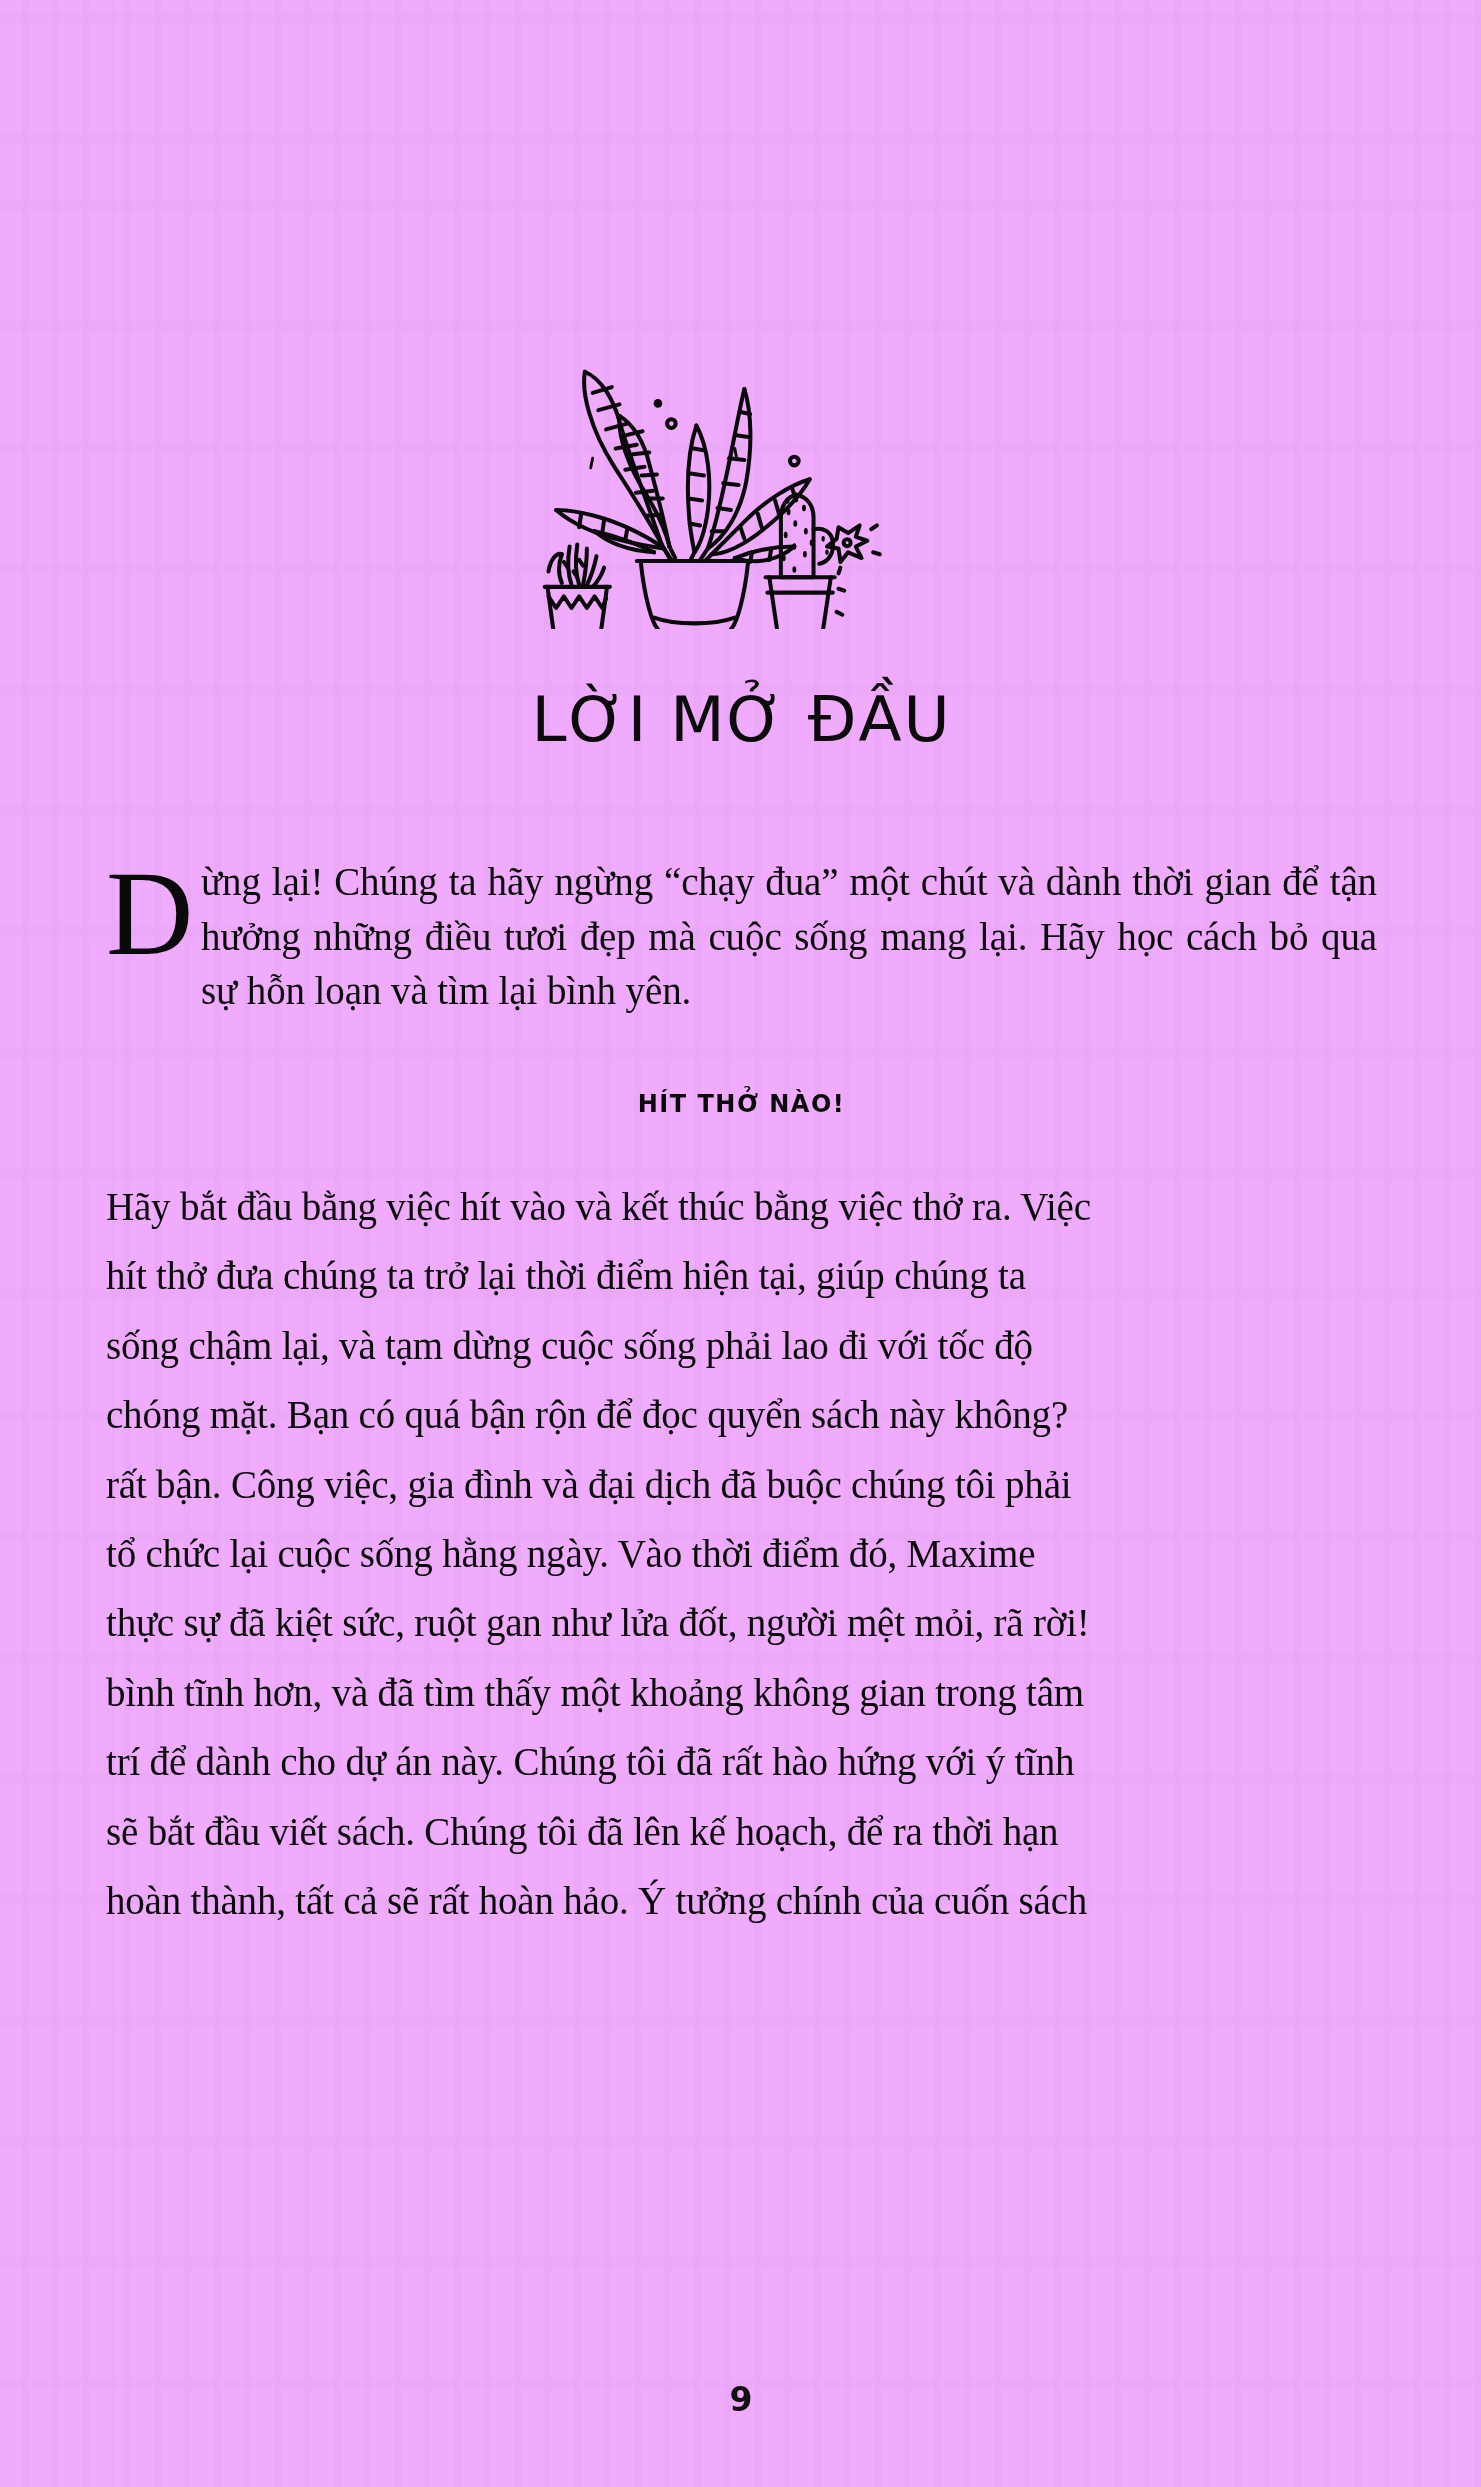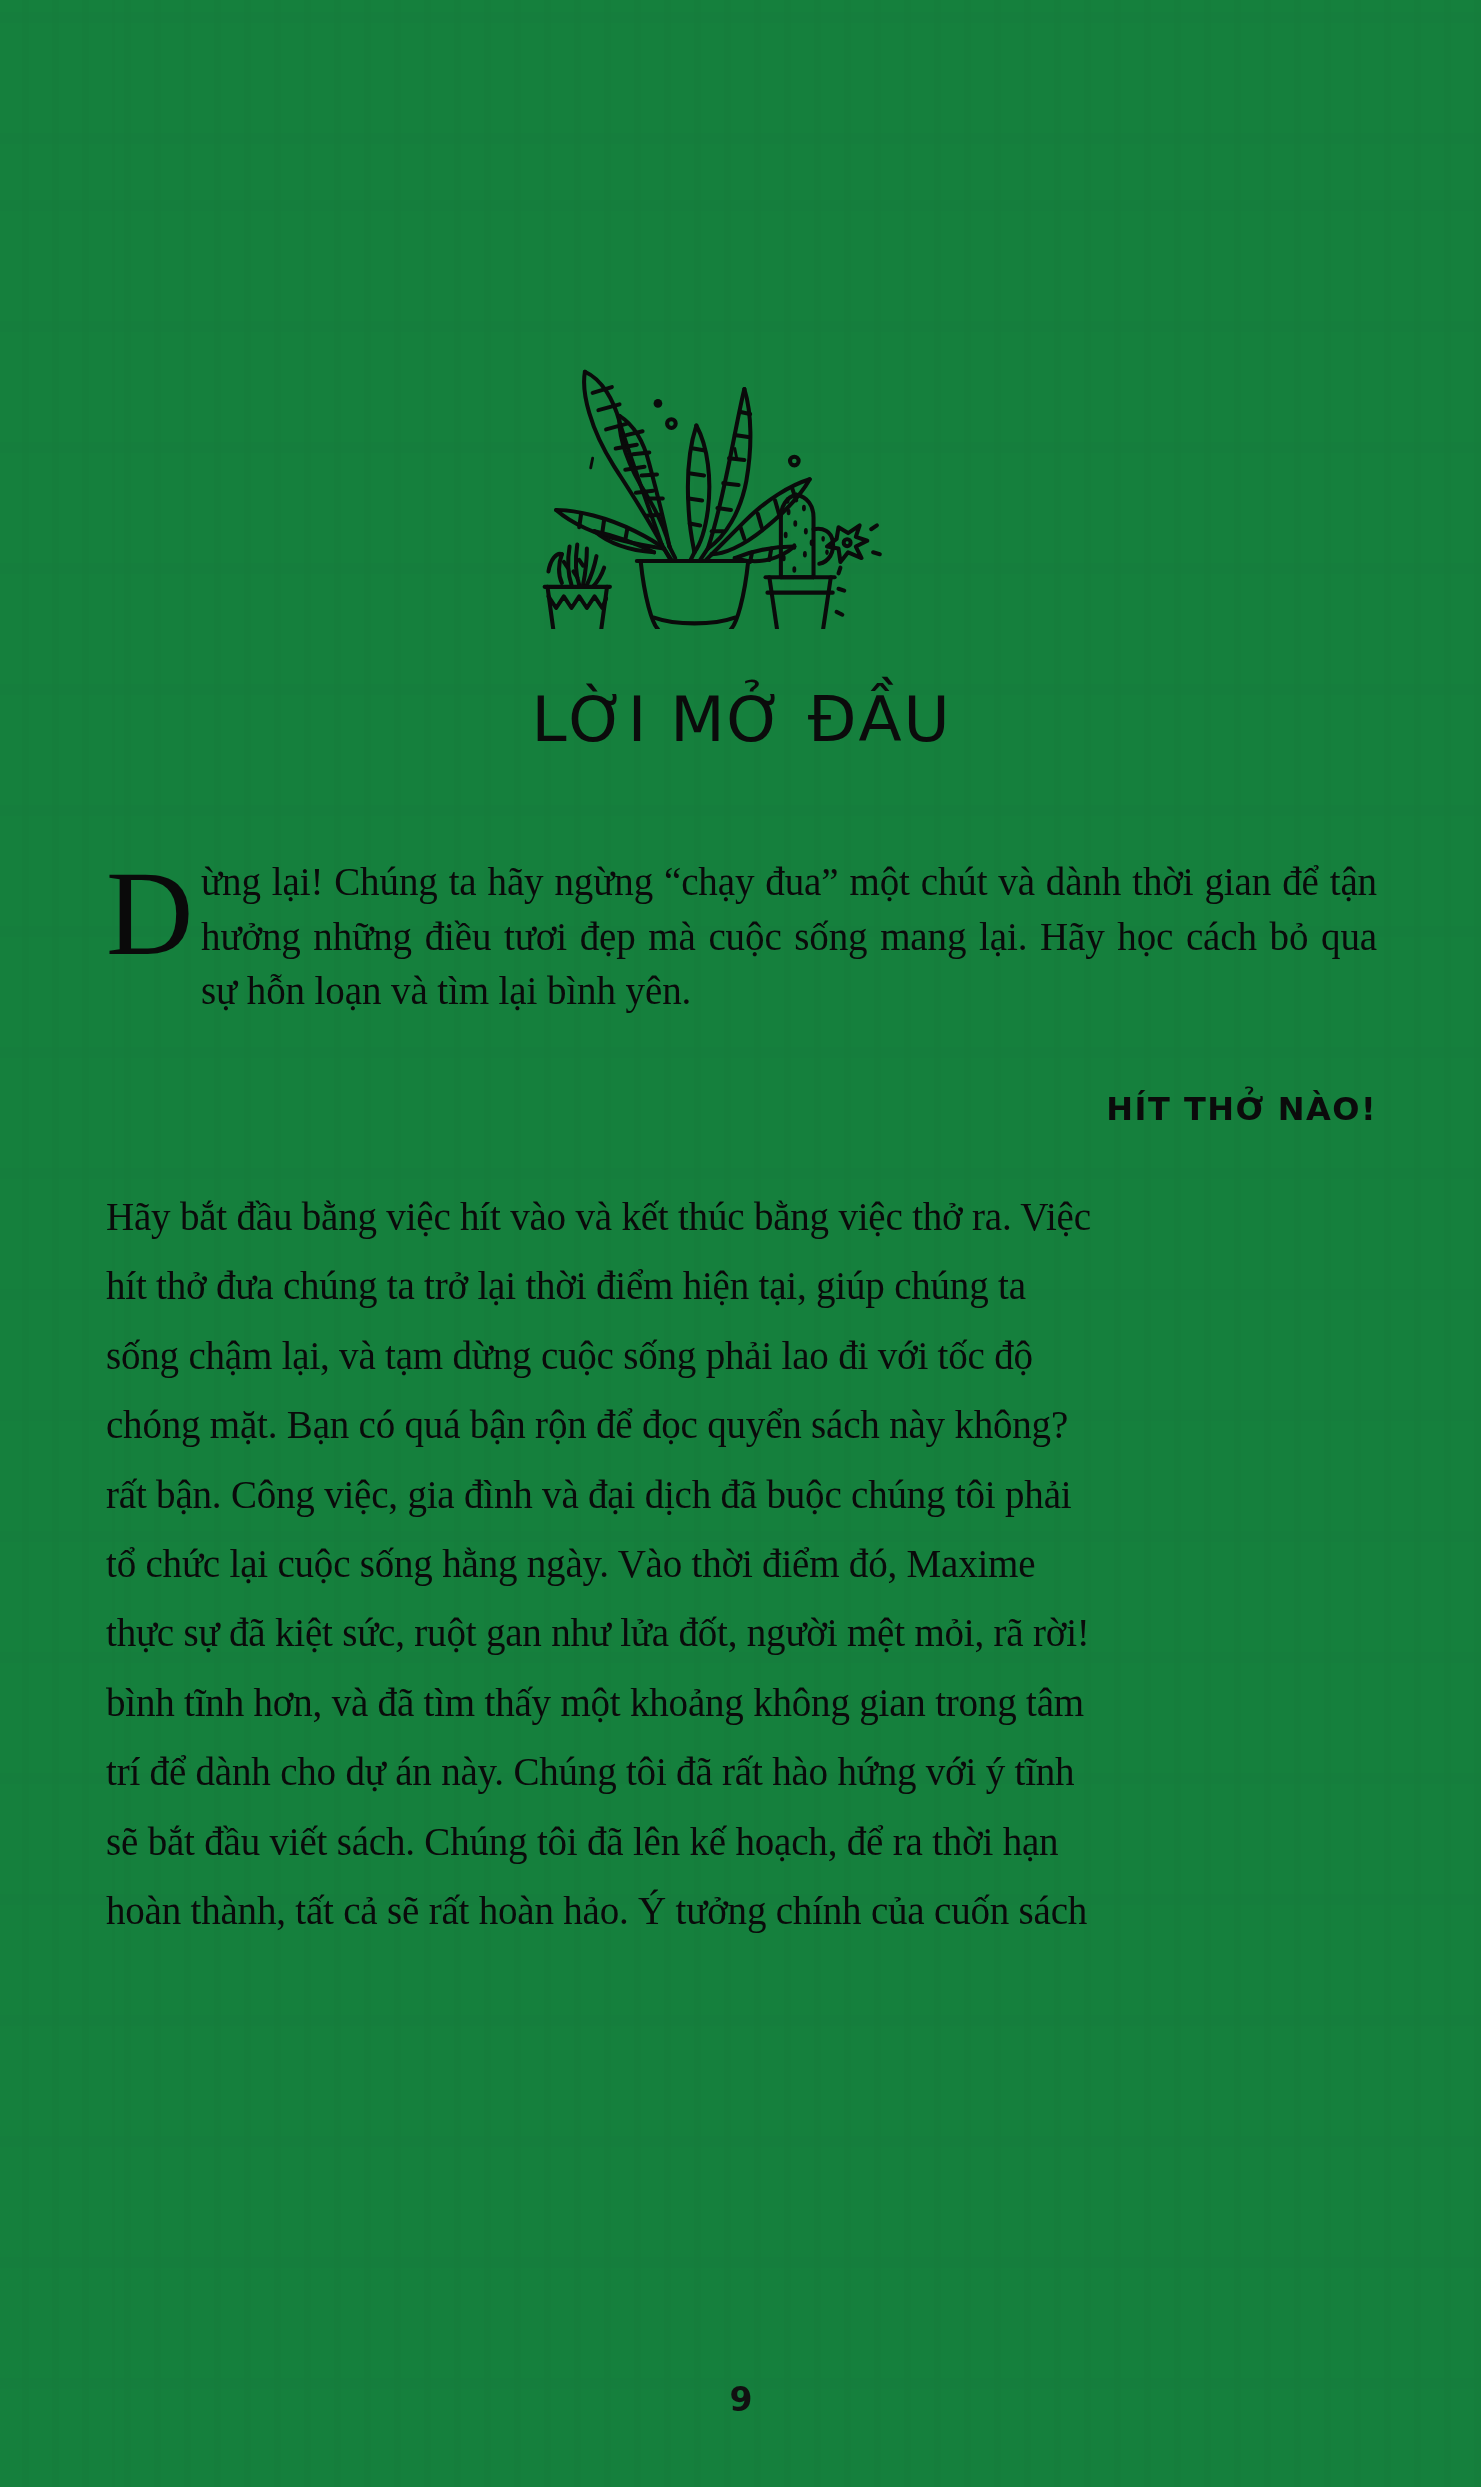--- a/index.html
+++ b/index.html
@@ -5,21 +5,21 @@
   html, body {
     margin: 0;
     padding: 0;
     background: #ffffff;
   }
 
   .page {
     position: relative;
     width: 1482px;
     height: 2487px;
-    background: #15803d;
+    background: #f0abfc;
     overflow: hidden;
     font-family: "Liberation Serif", "DejaVu Serif", serif;
     color: #0a0a0a;
   }
 
   
   .page-texture {
     position: absolute;
     inset: 0;
     pointer-events: none;
@@ -95,24 +95,24 @@
     line-height: 0.84;
     padding: 5.8px 7.7px 0 0;
     margin-top: 1.9px;
     font-weight: 400;
     font-family: "Liberation Serif", "DejaVu Serif", serif;
   }
 
   
   .section-heading {
     margin: 71px 0 12px 0;
-    text-align: right;
+    text-align: center;
     font-family: "DejaVu Sans", "Liberation Sans", sans-serif;
     font-weight: 700;
-    font-size: 32px;
+    font-size: 24px;
     letter-spacing: 1.5px;
     color: #0b0b0b;
   }
 
   
   .body-paragraph {
     margin: 54px 0 0 0;
     font-size: 39px;
     line-height: 1.78;
     text-align: justify;

